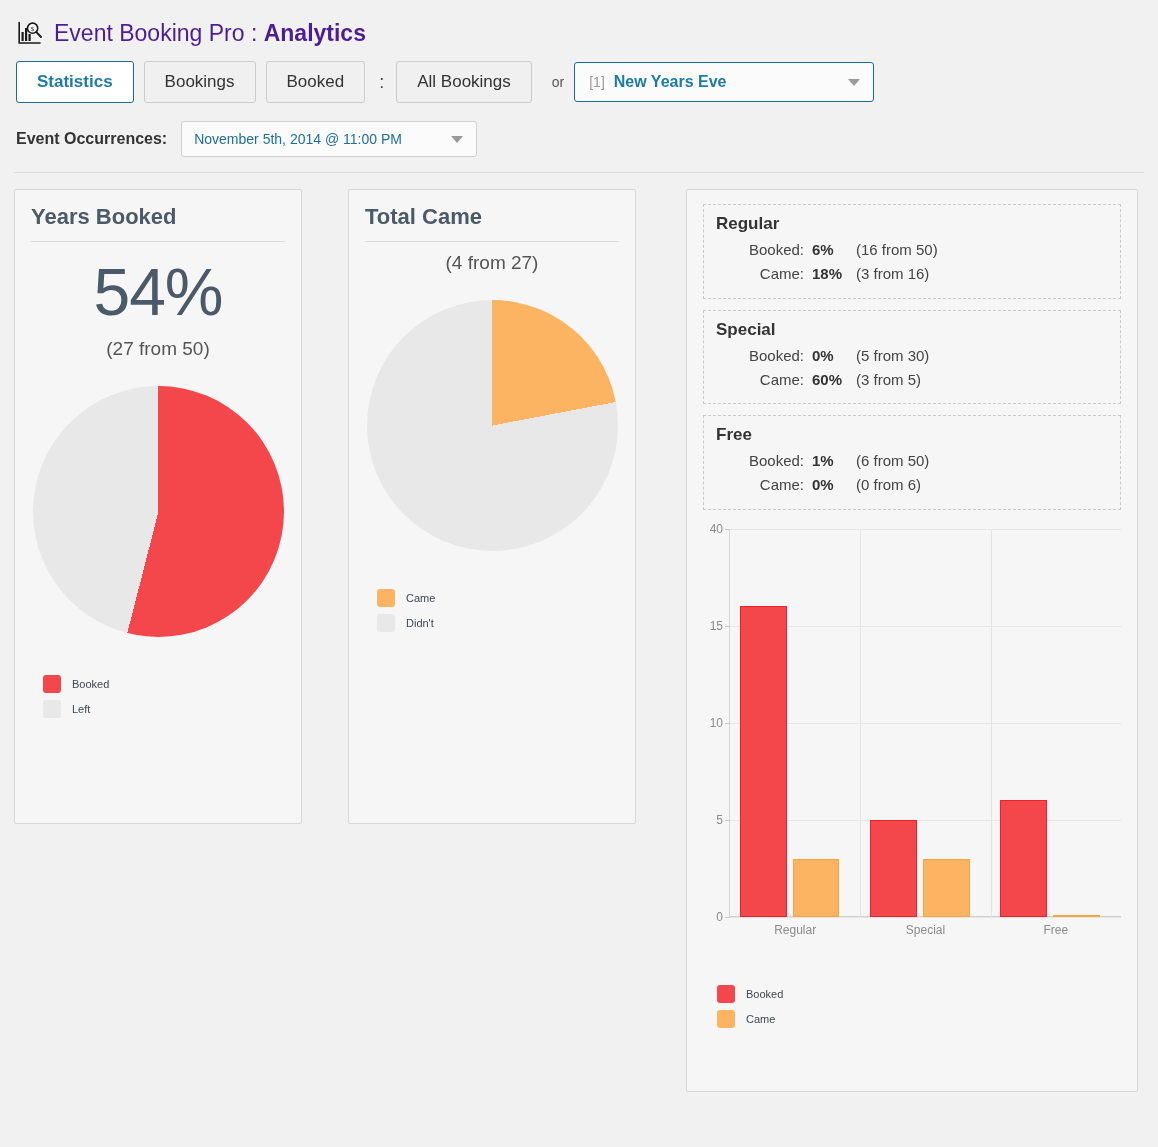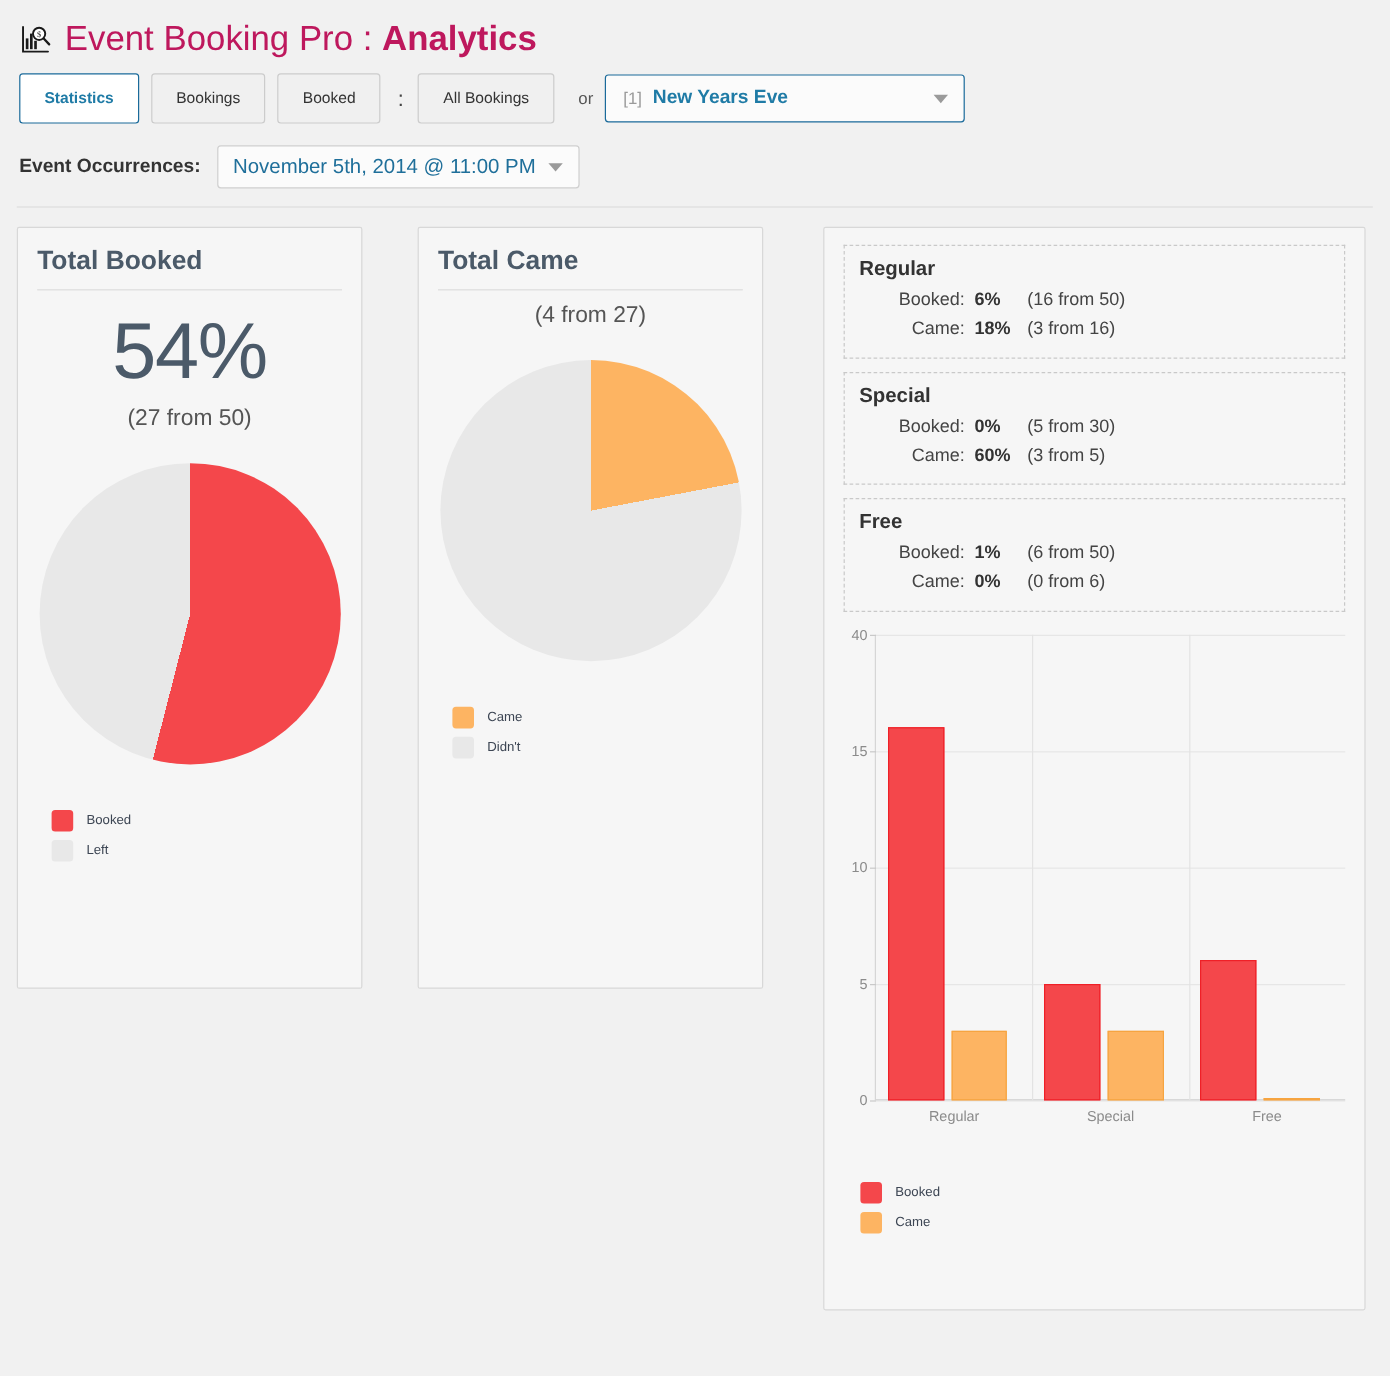--- a/index.html
+++ b/index.html
@@ -14,35 +14,35 @@
   .page { width: 1158px; height: 1147px; position: relative; }
 
   
   .page-header {
     display: flex; align-items: center;
     padding: 14px 0 0 16px;
     height: 52px;
   }
   .app-icon { width: 28px; height: 28px; margin-right: 10px; flex: none; }
   .page-title {
-    font-size: 29px; color: #be185d; font-weight: 400; white-space: nowrap;
+    font-size: 23px; color: #4c1d95; font-weight: 400; white-space: nowrap;
   }
   .page-title .sub { font-weight: 700; }
 
   
   .tabbar {
     display: flex; align-items: center;
     padding: 8px 0 0 16px; height: 52px;
   }
   .btn {
     background: #f0f0f0;
     border: 1px solid #ccc;
     border-radius: 3px;
     color: #333;
-    font-size: 13px;
+    font-size: 17px;
     padding: 10px 20px;
     margin-right: 10px;
     line-height: 20px;
     cursor: pointer;
     font-family: "Liberation Sans", sans-serif;
   }
   .btn.active {
     background: #fff;
     border: 1px solid #1a6a9a;
     color: #1f7ba6;
@@ -80,21 +80,21 @@
   .occ-label { font-size: 16px; font-weight: 700; color: #333; margin-right: 14px; }
   .occ-select {
     position: relative; display: flex; align-items: center;
     height: 36px; min-width: 296px;
     border: 1px solid #cfcfcf;
     border-radius: 3px;
     background: #fbfbfb;
     padding: 0 36px 0 12px;
     cursor: pointer;
   }
-  .occ-select .val { color: #1f6f9a; font-size: 17px; }
+  .occ-select .val { color: #1f6f9a; font-size: 14px; }
 
   .divider { height: 1px; background: #dcdcdc; margin: 12px 14px 0 14px; }
 
   
   .panels { display: flex; align-items: flex-start; padding: 16px 14px 0 14px; gap: 0; }
   .panel {
     background: #f6f6f6;
     border: 1px solid #d8d8d8;
     border-radius: 2px;
     padding: 14px 16px 12px 16px;
@@ -222,21 +222,21 @@
       <span class="val">November 5th, 2014 @ 11:00 PM</span>
       <span class="caret"></span>
     </div>
   </div>
 
   <div class="divider"></div>
 
   <div class="panels">
 
     <div class="panel booked">
-      <div class="panel-title">Total Booked</div>
+      <div class="panel-title">Years Booked</div>
       <div class="big-pct">54%</div>
       <div class="sub-count">(27 from 50)</div>
       <div class="pie-wrap">
         <div class="pie" id="pie-booked" style="background: conic-gradient(rgb(244, 71, 75) 0deg, rgb(244, 71, 75) 194.4deg, rgb(232, 232, 232) 194.4deg, rgb(232, 232, 232) 360deg);"></div>
       </div>
       <div class="legend">
         <div class="legend-item">
           <span class="swatch" id="sw-b0" style="background: rgb(244, 71, 75);"></span>
           <span class="legend-label">Booked</span>
         </div>

